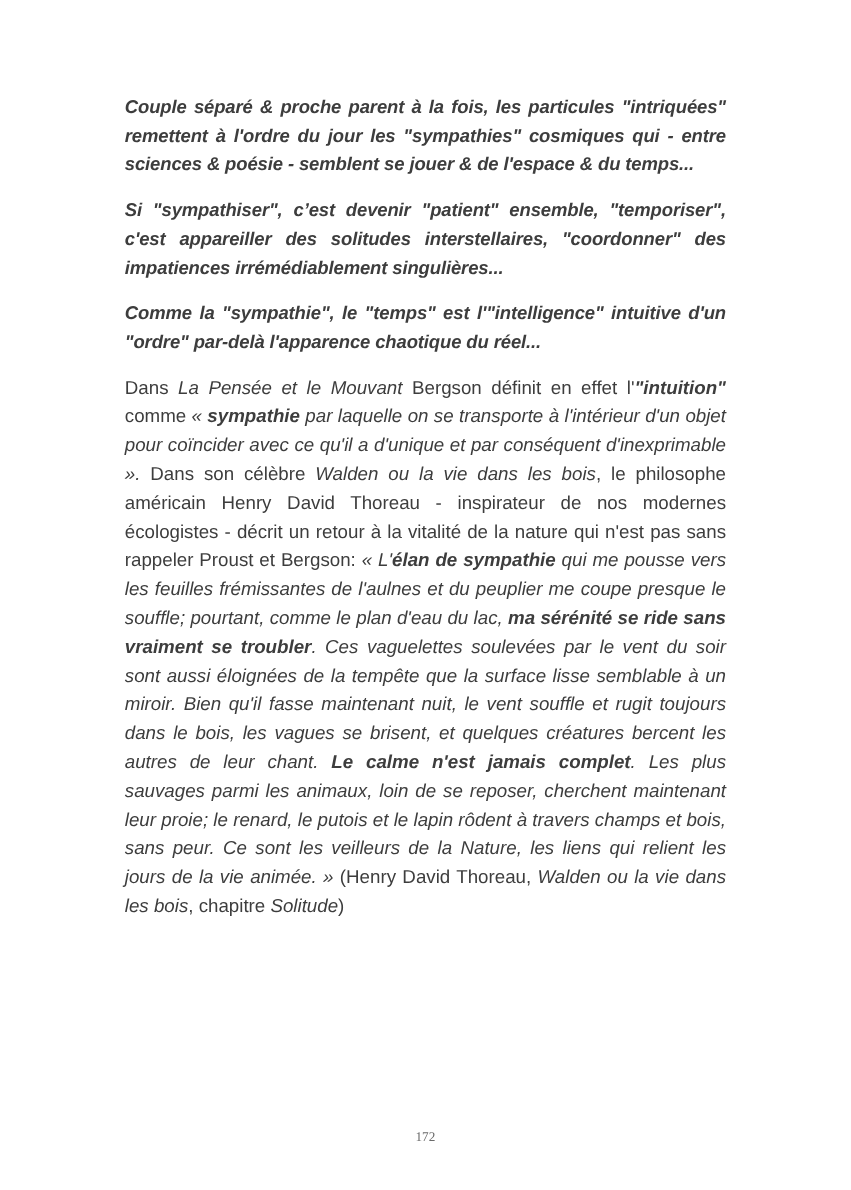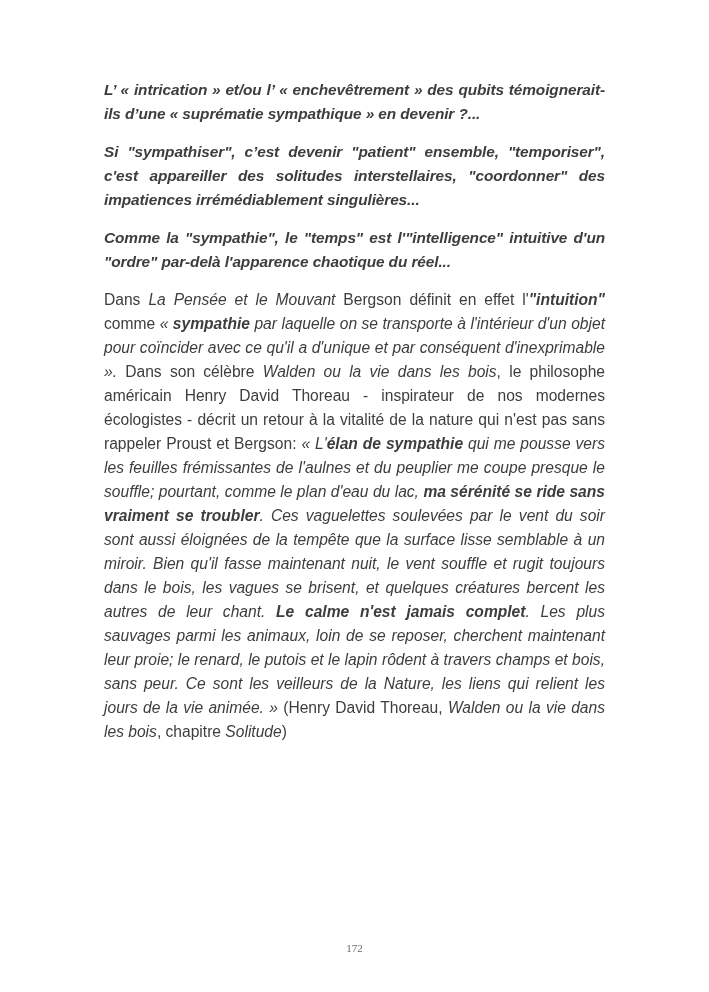--- a/index.html
+++ b/index.html
@@ -29,20 +29,20 @@
     text-align: center;
     font-family: "Liberation Serif", serif;
     font-size: 11px;
     color: #6a6a6a;
   }
 </style>
 </head>
 <body>
 
 <div class="page">
-  <p class="p epigraph">L’ « intrication » et/ou l’ « enchevêtrement » des qubits témoignerait-ils d’une « suprématie sympathique » en devenir ?...</p>
+  <p class="p epigraph">Couple séparé &amp; proche parent à la fois, les particules "intriquées" remettent à l'ordre du jour les "sympathies" cosmiques qui - entre sciences &amp; poésie - semblent se jouer &amp; de l'espace &amp; du temps...</p>
   <p class="p epigraph">Si "sympathiser", c’est devenir "patient" ensemble, "temporiser", c'est appareiller des solitudes interstellaires, "coordonner" des impatiences irrémédiablement singulières...</p>
   <p class="p epigraph">Comme la "sympathie", le "temps" est l'"intelligence" intuitive d'un "ordre" par-delà l'apparence chaotique du réel...</p>
 
   <p class="p body-p"><span>Dans </span><span class="it">La Pensée et le Mouvant</span><span> Bergson définit en effet l'</span><span class="bi">"intuition"</span><span> comme </span><span class="it">« </span><span class="bi">sympathie</span><span class="it"> par laquelle on se transporte à l'intérieur d'un objet pour coïncider avec ce qu'il a d'unique et par conséquent d'inexprimable ».</span><span> Dans son célèbre </span><span class="it">Walden ou la vie dans les bois</span><span>, le philosophe américain Henry David Thoreau - inspirateur de nos modernes écologistes - décrit un retour à la vitalité de la nature qui n'est pas sans rappeler Proust et Bergson: </span><span class="it">« L'</span><span class="bi">élan de sympathie</span><span class="it"> qui me pousse vers les feuilles frémissantes de l'aulnes et du peuplier me coupe presque le souffle; pourtant, comme le plan d'eau du lac, </span><span class="bi">ma sérénité se ride sans vraiment se troubler</span><span class="it">. Ces vaguelettes soulevées par le vent du soir sont aussi éloignées de la tempête que la surface lisse semblable à un miroir. Bien qu'il fasse maintenant nuit, le vent souffle et rugit toujours dans le bois, les vagues se brisent, et quelques créatures bercent les autres de leur chant. </span><span class="bi">Le calme n'est jamais complet</span><span class="it">. Les plus sauvages parmi les animaux, loin de se reposer, cherchent maintenant leur proie; le renard, le putois et le lapin rôdent à travers champs et bois, sans peur. Ce sont les veilleurs de la Nature, les liens qui relient les jours de la vie animée. »</span><span> (Henry David Thoreau, </span><span class="it">Walden ou la vie dans les bois</span><span>, chapitre </span><span class="it">Solitude</span><span>)</span></p>
 </div>
 
 <div class="pagenum">172</div>
 
 </body></html>

